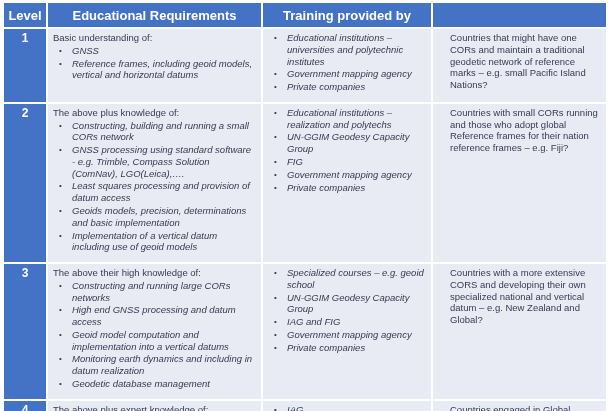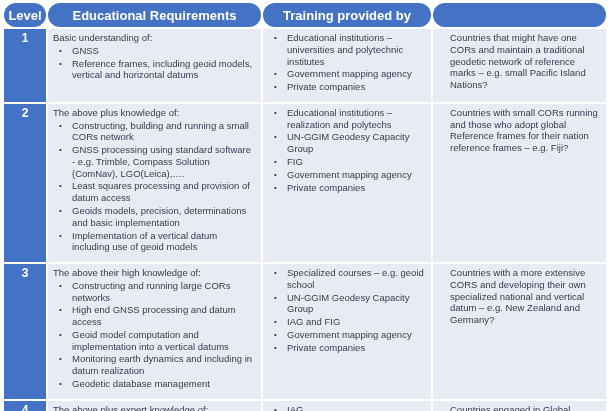--- a/index.html
+++ b/index.html
@@ -25,21 +25,20 @@
 
   th.hdr {
     background: #4472C4;
     color: #ffffff;
     font-size: 13px;
     font-weight: bold;
     text-align: center;
     padding: 3px 2px;
     height: 18px;
     vertical-align: middle;
-    border-radius: 12px;
   }
   td {
     vertical-align: top;
   }
   td.level-cell {
     background: #4472C4;
     color: #ffffff;
     font-size: 12px;
     font-weight: bold;
     text-align: center;
@@ -57,21 +56,21 @@
     display: flex;
     margin: 0 0 1px 0;
   }
   .bullet-glyph {
     flex: 0 0 20px;
     padding-left: 7px;
     box-sizing: border-box;
     font-size: 8px;
     line-height: 11.8px;
   }
-  .bullet-text { flex: 1 1 auto; }
+  .bullet-text { flex: 1 1 auto; font-style: italic; }
   .country-text { margin-left: 13px; }
 
   tr.row-0 td { height: 48px;  }
   tr.row-1 td { height: 120px; }
   tr.row-2 td { height: 80px;  }
   tr.row-3 td { height: 122px; }
 </style>
 </head>
 <body>
 
@@ -214,21 +213,21 @@
           <div class="bullet-item">
             <span class="bullet-glyph">•</span>
             <span class="bullet-text">Government mapping agency</span>
           </div>
           <div class="bullet-item">
             <span class="bullet-glyph">•</span>
             <span class="bullet-text">Private companies</span>
           </div>
         </td>
         <td class="body-cell">
-          <div class="country-text">Countries with a more extensive CORS and developing their own specialized national and vertical datum – e.g. New Zealand and Germany?</div>
+          <div class="country-text">Countries with a more extensive CORS and developing their own specialized national and vertical datum – e.g. New Zealand and Global?</div>
         </td>
       </tr>
       <tr class="row-3">
         <td class="level-cell">4</td>
         <td class="body-cell">
           <div class="cell-title">The above plus expert knowledge of:</div>
           <div class="bullet-item">
             <span class="bullet-glyph">•</span>
             <span class="bullet-text">Reference frame determination and computation</span>
           </div>

